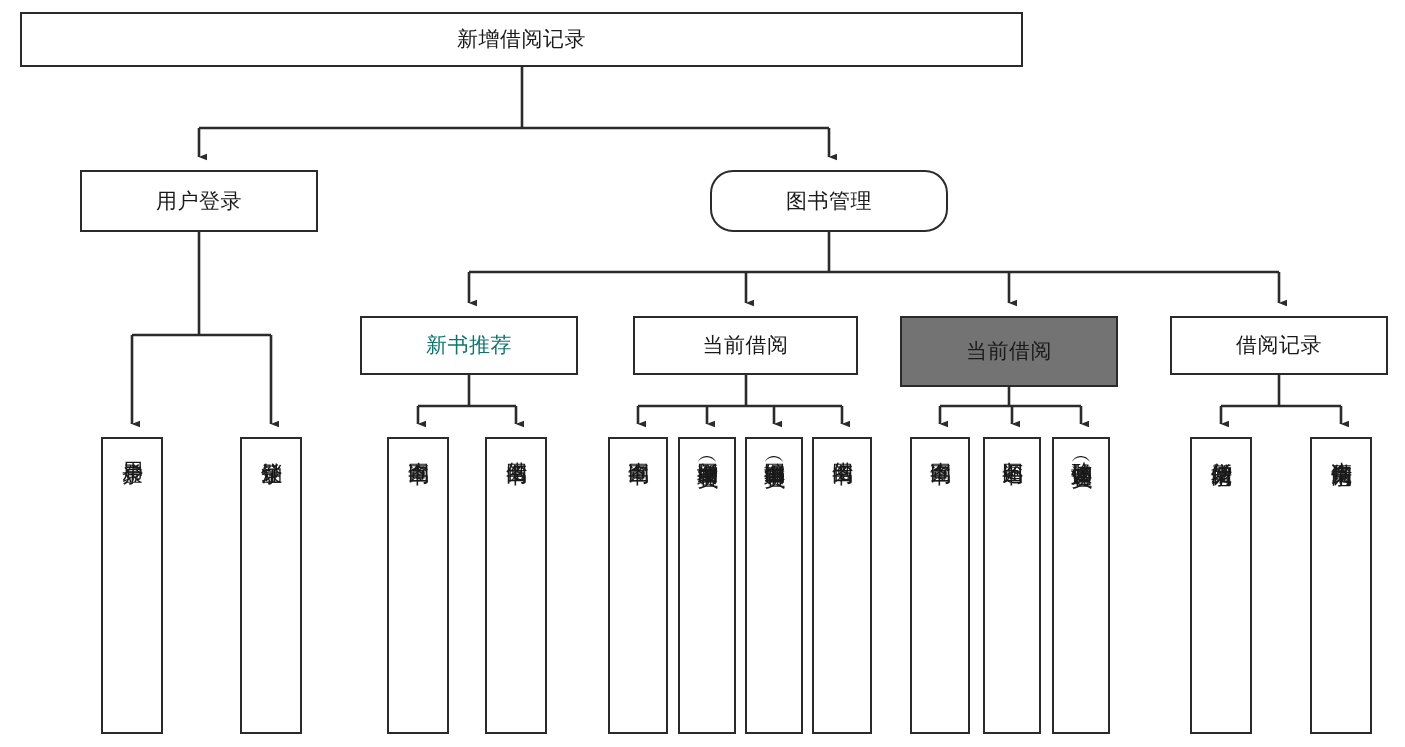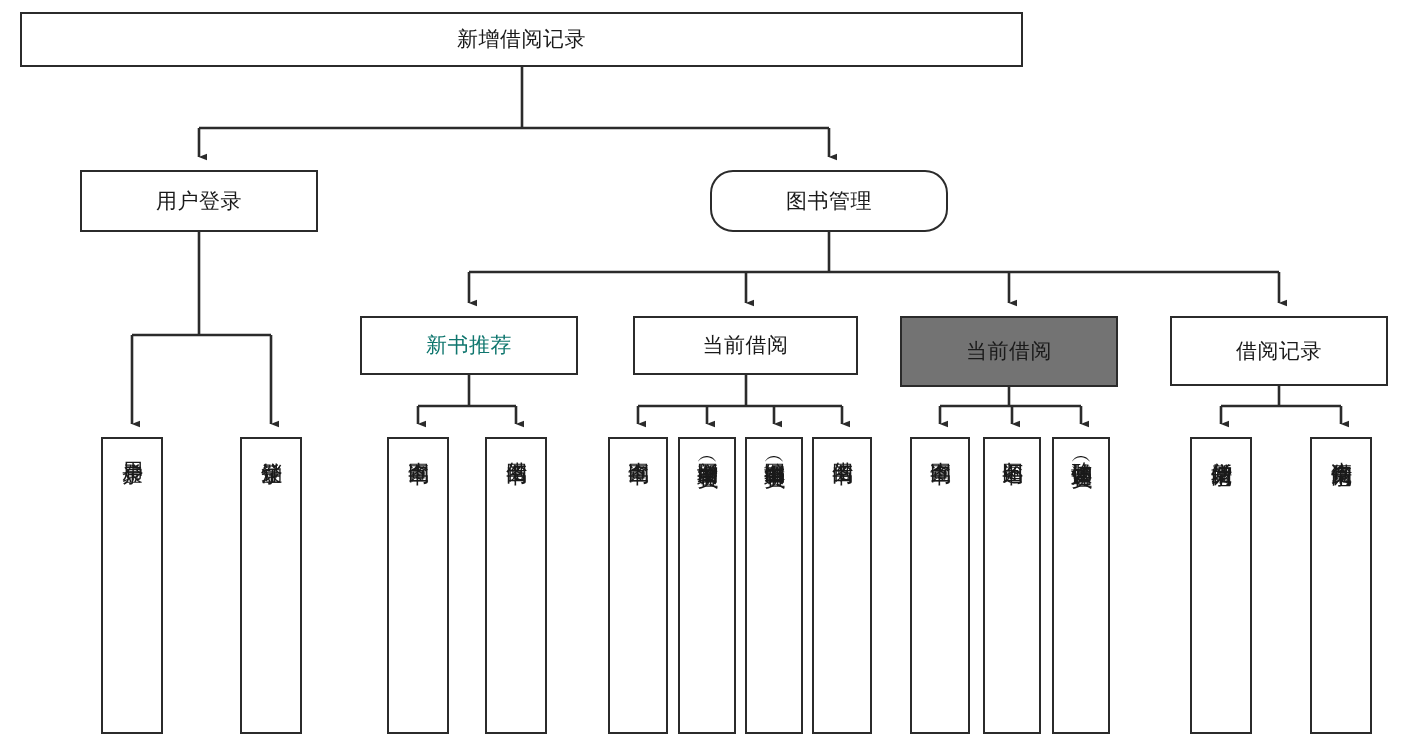--- a/index.html
+++ b/index.html
@@ -131,21 +131,21 @@
       </div>
       <div class="node horiz" style="left: 360px; top: 316px; width: 218px; height: 59px; border-color: rgb(43, 43, 43); background: rgb(255, 255, 255);">
         <span class="label" style="color: #0f766e;">新书推荐</span>
       </div>
       <div class="node horiz" style="left: 633px; top: 316px; width: 225px; height: 59px; border-color: rgb(43, 43, 43); background: rgb(255, 255, 255);">
         <span class="label" style="color: rgb(26, 26, 26);">当前借阅</span>
       </div>
       <div class="node horiz" style="left: 900px; top: 316px; width: 218px; height: 71px; border-color: rgb(43, 43, 43); background: #737373;">
         <span class="label" style="color: rgb(26, 26, 26);">当前借阅</span>
       </div>
-      <div class="node horiz" style="left: 1170px; top: 316px; width: 218px; height: 70px; border-color: rgb(43, 43, 43); background: rgb(255, 255, 255);">
+      <div class="node horiz" style="left: 1170px; top: 316px; width: 218px; height: 59px; border-color: rgb(43, 43, 43); background: rgb(255, 255, 255);">
         <span class="label" style="color: rgb(26, 26, 26);">借阅记录</span>
       </div>
       <div class="node vert" style="left: 101px; top: 437px; width: 62px; height: 297px; border-color: rgb(43, 43, 43); background: rgb(255, 255, 255);">
         <span class="label" style="color: rgb(26, 26, 26);">用户登录</span>
       </div>
       <div class="node vert" style="left: 240px; top: 437px; width: 62px; height: 297px; border-color: rgb(43, 43, 43); background: rgb(255, 255, 255);">
         <span class="label" style="color: rgb(26, 26, 26);">注销登录</span>
       </div>
       <div class="node vert" style="left: 387px; top: 437px; width: 62px; height: 297px; border-color: rgb(43, 43, 43); background: rgb(255, 255, 255);">
         <span class="label" style="color: rgb(26, 26, 26);">查询图书</span>

